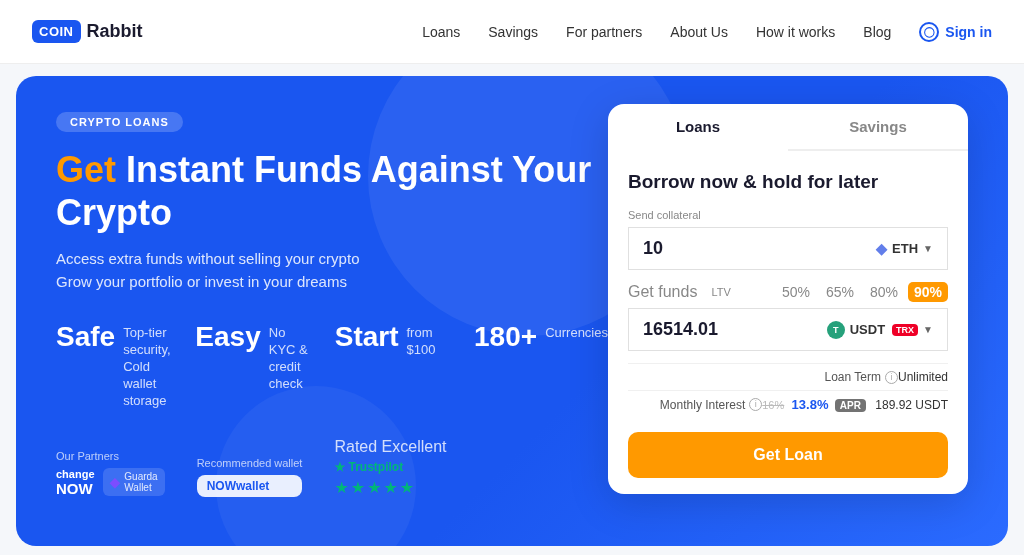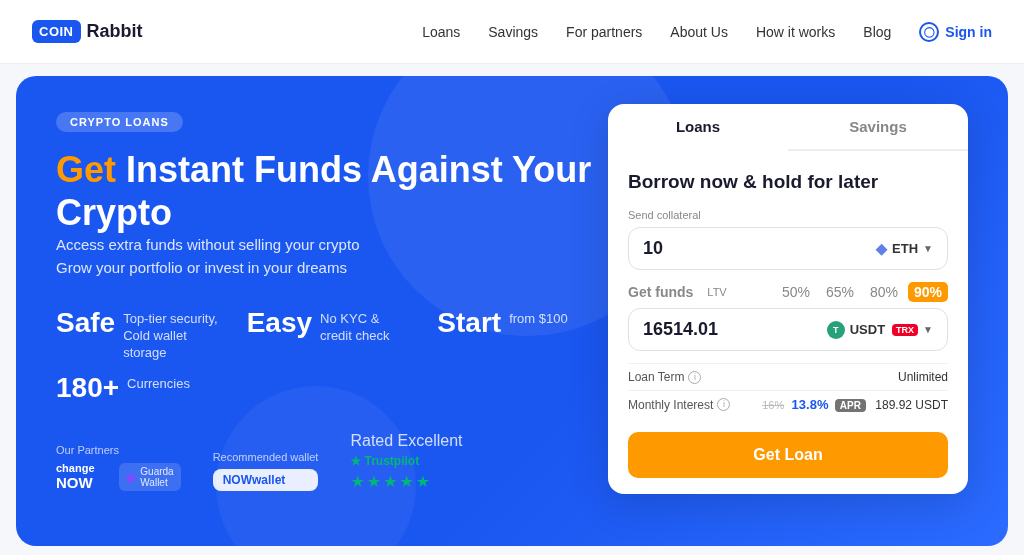--- a/index.html
+++ b/index.html
@@ -17,67 +17,67 @@
 
     
     .hero { background: linear-gradient(135deg, #1a56f0 0%, #1a56f0 60%, #2b6bff 100%); margin: 12px 16px; border-radius: 20px; height: 470px; display: flex; position: relative; overflow: hidden; padding: 28px 40px; }
 
     
     .hero::before { content: ''; position: absolute; width: 320px; height: 320px; border-radius: 50%; background: rgba(255,255,255,0.07); top: -60px; right: 320px; }
     .hero::after { content: ''; position: absolute; width: 200px; height: 200px; border-radius: 50%; background: rgba(255,255,255,0.05); bottom: -40px; left: 200px; }
 
     .hero-left { flex: 1; color: #fff; z-index: 1; padding-top: 8px; }
     .crypto-loans-badge { background: rgba(255,255,255,0.2); border-radius: 20px; font-size: 11px; font-weight: 600; color: #fff; padding: 4px 14px; display: inline-block; letter-spacing: 1px; margin-bottom: 16px; }
-    .hero-title { font-size: 36px; font-weight: 800; line-height: 1.2; }
+    .hero-title { font-size: 36px; font-weight: 800; line-height: 1.2; margin-bottom: 14px; }
     .hero-title .highlight { color: #ff9900; }
     .hero-subtitle { font-size: 15px; color: rgba(255,255,255,0.85); line-height: 1.5; margin-bottom: 28px; }
 
-    .features { display: grid; grid-template-columns: 1fr 1fr 1fr; gap: 10px 20px; margin-bottom: 28px; }
+    .features { display: grid; grid-template-columns: 1fr 1fr 1fr 1fr; gap: 10px 20px; margin-bottom: 28px; }
     .feature-item { display: flex; align-items: flex-start; gap: 8px; }
     .feature-big { font-size: 28px; font-weight: 800; color: #fff; }
     .feature-desc { font-size: 13px; color: rgba(255,255,255,0.8); line-height: 1.3; padding-top: 4px; }
 
     .partners-section { display: flex; gap: 32px; align-items: flex-end; }
     .partner-group { }
     .partner-label { font-size: 11px; color: rgba(255,255,255,0.7); margin-bottom: 6px; }
-    .partner-logos { display: flex; align-items: center; gap: 24px; }
+    .partner-logos { display: flex; align-items: center; gap: 8px; }
     .partner-logo { font-size: 13px; font-weight: 700; color: #fff; }
     .partner-logo-small { font-size: 10px; color: rgba(255,255,255,0.85); background: rgba(255,255,255,0.15); border-radius: 6px; padding: 3px 7px; display: flex; align-items: center; gap: 4px; }
     .now-wallet-logo { background: rgba(255,255,255,0.9); border-radius: 8px; padding: 4px 10px; color: #1a56f0; font-size: 12px; font-weight: 700; }
     .trustpilot-section { }
     .trustpilot-text { font-size: 16px; color: rgba(255,255,255,0.8); margin-bottom: 4px; }
     .trustpilot-logo { font-size: 12px; color: #00b67a; font-weight: 700; margin-bottom: 4px; }
     .stars { color: #00b67a; font-size: 16px; letter-spacing: 2px; }
 
     
     .hero-right { width: 360px; z-index: 2; }
     .card { background: #fff; border-radius: 16px; padding: 0; overflow: hidden; box-shadow: 0 10px 40px rgba(0,0,0,0.15); }
     .card-tabs { display: flex; border-bottom: 2px solid #eee; }
     .card-tab { flex: 1; text-align: center; padding: 14px; font-size: 15px; font-weight: 600; cursor: pointer; color: #888; position: relative; }
     .card-tab.active { color: #1a1a2e; }
     .card-tab.active::after { content: ''; position: absolute; bottom: -2px; left: 0; right: 0; height: 2px; background: #fff; }
     .card-body { padding: 20px 20px 16px; }
     .card-heading { font-size: 19px; font-weight: 700; color: #1a1a2e; margin-bottom: 16px; }
 
     .field-label { font-size: 11px; color: #888; margin-bottom: 6px; }
-    .input-row { display: flex; align-items: center; border: 1.5px solid #e0e0e0; border-radius: 12px; padding: 10px 14px; margin-bottom: 12px; }
+    .input-row { display: flex; align-items: center; border: 1.5px solid #e0e0e0; border-radius: 0; padding: 10px 14px; margin-bottom: 12px; }
     .input-val { flex: 1; font-size: 18px; font-weight: 600; color: #1a1a2e; }
     .input-currency { display: flex; align-items: center; gap: 5px; font-size: 13px; font-weight: 600; color: #333; cursor: pointer; }
     .eth-diamond { color: #627eea; font-size: 16px; }
     .usdt-circle { width: 18px; height: 18px; background: #26a17b; border-radius: 50%; display: flex; align-items: center; justify-content: center; color: #fff; font-size: 9px; font-weight: 700; }
     .trx-badge { background: #ef0027; color: #fff; font-size: 9px; font-weight: 700; border-radius: 4px; padding: 1px 4px; margin-left: 2px; }
 
     .ltv-row { display: flex; align-items: center; gap: 6px; margin-bottom: 6px; }
-    .ltv-label { font-size: 14px; color: #888; display: flex; align-items: center; gap: 3px; font-weight: bold; }
+    .ltv-label { font-size: 16px; color: #888; display: flex; align-items: center; gap: 3px; }
     .ltv-options { display: flex; gap: 4px; margin-left: auto; }
     .ltv-opt { font-size: 14px; color: #888; padding: 2px 6px; border-radius: 5px; cursor: pointer; }
     .ltv-opt.active { background: #ff9900; color: #fff; font-weight: 700; border-radius: 5px; }
 
     .loan-details { margin-top: 8px; }
-    .detail-row { display: flex; justify-content: space-between; align-items: center; padding: 6px 0; border-top: 1px solid #f0f0f0; }
+    .detail-row { display: flex; justify-content: flex-end; align-items: center; padding: 6px 0; border-top: 1px solid #f0f0f0; }
     .detail-label { font-size: 12px; color: #555; display: flex; align-items: center; gap: 4px; }
     .detail-val { font-size: 12px; color: #333; font-weight: 500; }
     .interest-old { font-size: 11px; color: #bbb; text-decoration: line-through; margin-right: 4px; }
     .interest-new { font-size: 13px; color: #1a56f0; font-weight: 700; }
     .apr-badge { background: #737373; color: #fff; font-size: 10px; font-weight: 700; border-radius: 4px; padding: 1px 5px; margin-left: 3px; }
 
     .get-loan-btn { width: 100%; background: #ff9900; color: #fff; border: none; border-radius: 10px; padding: 14px; font-size: 16px; font-weight: 700; cursor: pointer; margin-top: 14px; }
 
     .info-icon { display: inline-block; width: 13px; height: 13px; border: 1.5px solid #aaa; border-radius: 50%; text-align: center; font-size: 9px; line-height: 11px; color: #aaa; }
     .chevron { font-size: 10px; color: #666; }

